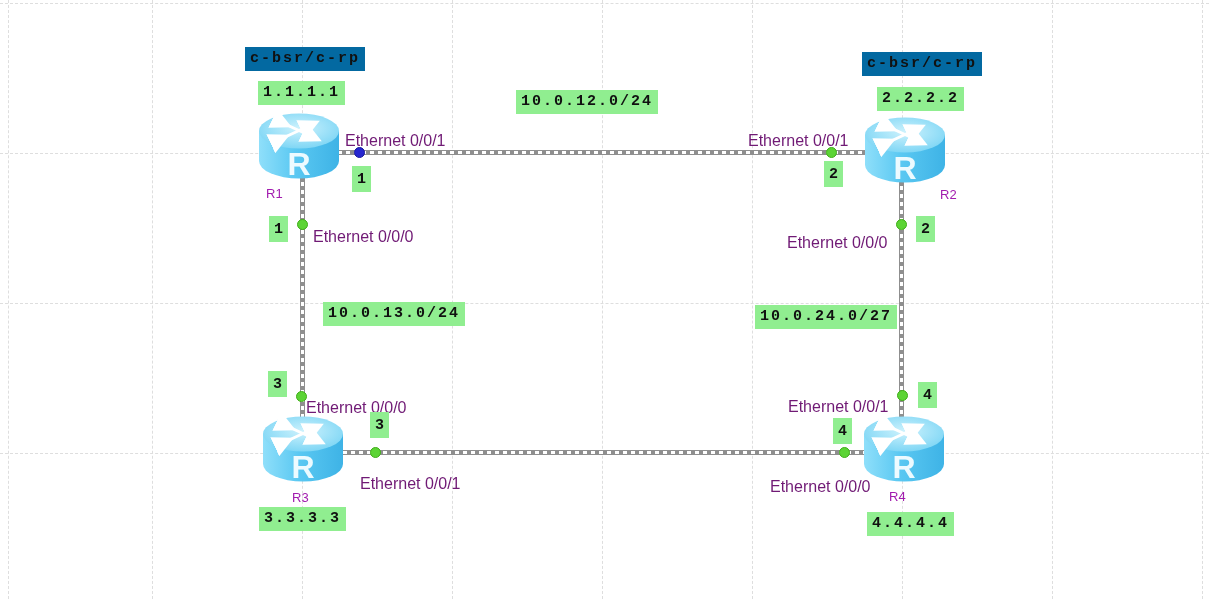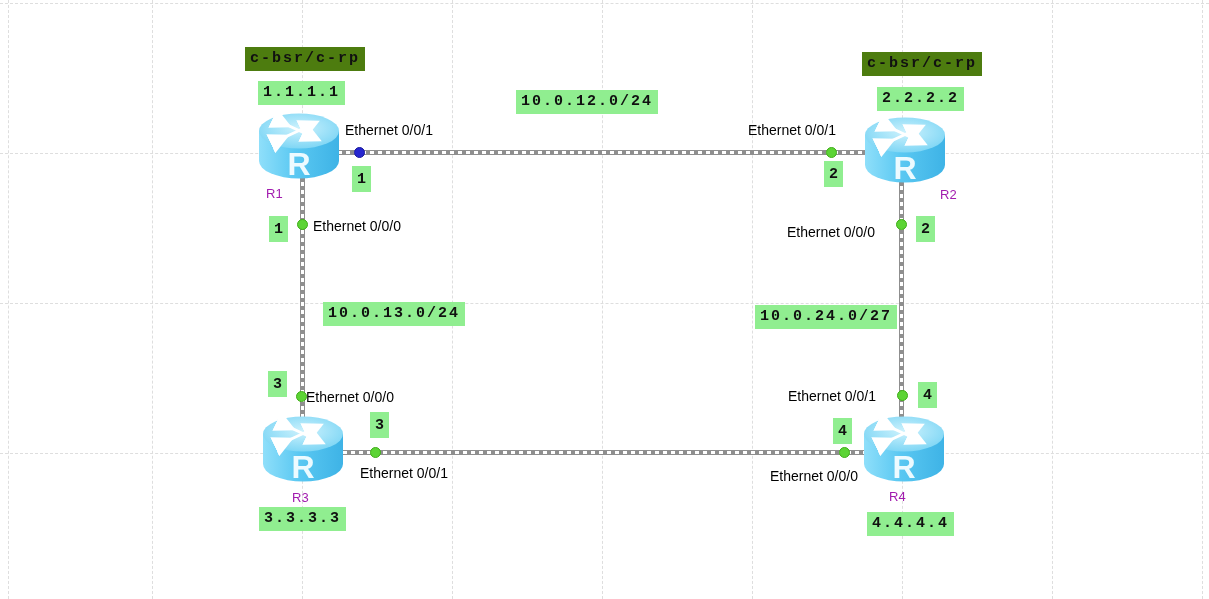--- a/index.html
+++ b/index.html
@@ -25,24 +25,24 @@
   .dot-green{background:#5cd435;border:1px solid #3fae17;}
   .dot-blue{background:#2626cf;border:1px solid #16169b;}
   
   .router{position:absolute;width:82px;height:68px;z-index:4;}
   .router svg{display:block;}
   .rname{position:absolute;z-index:6;font-size:13px;color:#a21caf;white-space:nowrap;}
   
   .badge{position:absolute;z-index:7;white-space:nowrap;
     font-family:"Liberation Mono", monospace;font-weight:700;font-size:15px;
     letter-spacing:2px;color:#111111;padding:2px 5px;line-height:20px;}
-  .badge-yellow{background:#4d7c0f;}
+  .badge-yellow{background:#0369a1;}
   .badge-green{background:#90ee90;}
   
-  .ifl{position:absolute;z-index:6;font-size:14px;color:#000000;white-space:nowrap;}
+  .ifl{position:absolute;z-index:6;font-size:16px;color:#701a75;white-space:nowrap;margin-top:10px;}
   
   .port{position:absolute;z-index:7;width:19px;height:26px;background:#90ee90;
     display:flex;align-items:center;justify-content:center;
     font-family:"Liberation Mono", monospace;font-weight:700;font-size:15px;color:#111111;}
   .rglyph{font-family:"Liberation Sans", sans-serif;font-weight:bold;}
 </style>
 </head>
 <body>
 
 <svg width="0" height="0" style="position:absolute">

